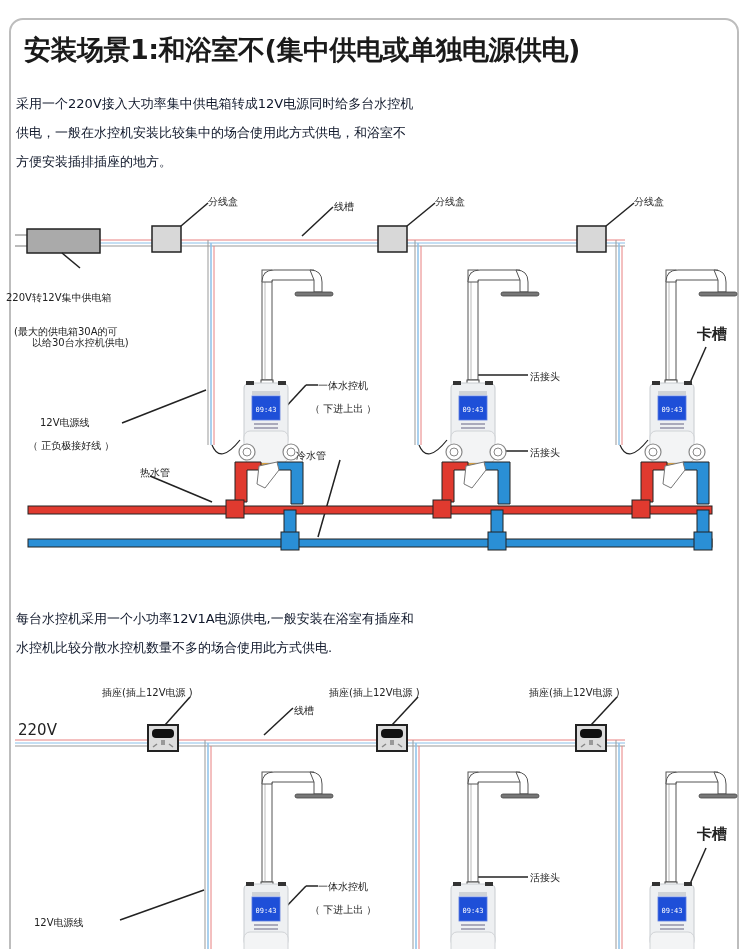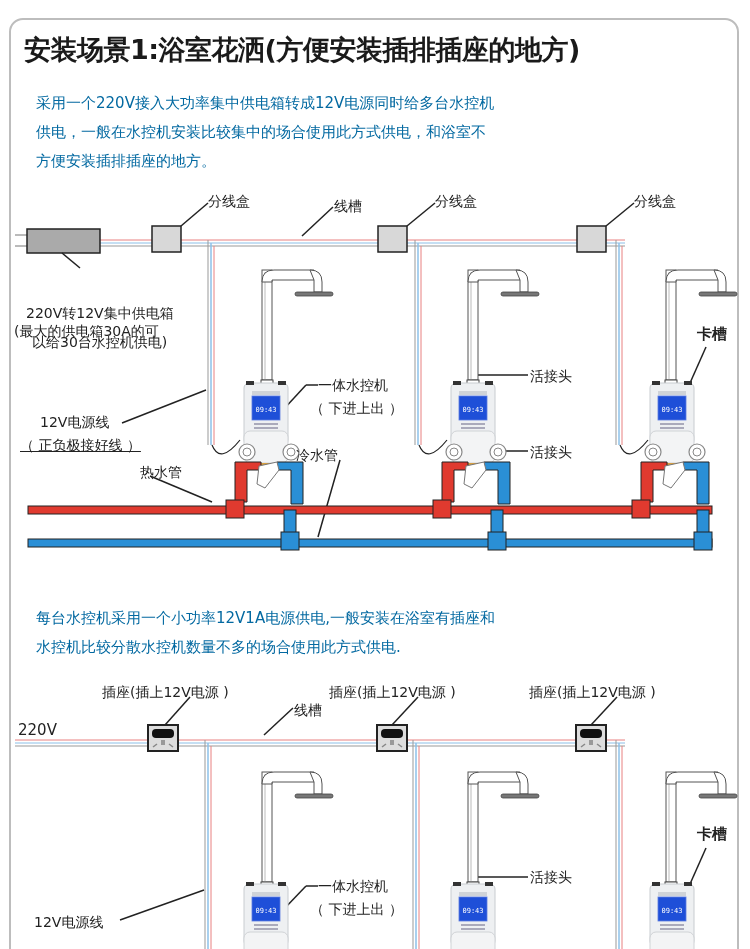--- a/index.html
+++ b/index.html
@@ -1,31 +1,31 @@
 <!DOCTYPE html>
 <html><head>
 <meta charset="utf-8">
 <style>
   html,body{margin:0;padding:0;background:#fff;}
   body{width:750px;height:949px;overflow:hidden;position:relative;font-family:"DejaVu Sans","Liberation Sans",sans-serif;color:#222;}
   .frame{position:absolute;left:9px;top:18px;width:730px;height:960px;border:2px solid #bdbdbd;border-radius:14px;box-sizing:border-box;}
   .title{position:absolute;left:24px;top:32px;font-size:27px;font-weight:bold;color:#1a1a1a;letter-spacing:-0.5px;white-space:nowrap;}
-  .para{position:absolute;left:36px;font-size:15px;line-height:29px;color:#0369a1;white-space:pre-line;}
+  .para{position:absolute;left:16px;font-size:13px;line-height:29px;color:#0f172a;white-space:pre-line;}
   .para1{top:89px;width:700px;}
   .para2{top:604px;width:700px;}
-  .lbl{position:absolute;font-size:14px;color:#222;white-space:nowrap;line-height:17px;}
+  .lbl{position:absolute;font-size:10px;color:#222;white-space:nowrap;line-height:17px;}
   .lbl.bold{font-weight:bold;font-size:15px;}
   svg.diagram{position:absolute;left:0;top:0;}
 </style>
 </head>
 <body>
 
 <div class="frame"></div>
 
-<div class="title">安装场景1:浴室花洒(方便安装插排插座的地方)</div>
+<div class="title">安装场景1:和浴室不(集中供电或单独电源供电)</div>
 <div class="para para1">采用一个220V接入大功率集中供电箱转成12V电源同时给多台水控机
 供电，一般在水控机安装比较集中的场合使用此方式供电，和浴室不
 方便安装插排插座的地方。</div>
 <div class="para para2">每台水控机采用一个小功率12V1A电源供电,一般安装在浴室有插座和
 水控机比较分散水控机数量不多的场合使用此方式供电.</div>
 
 <svg class="diagram" width="750" height="949" xmlns="http://www.w3.org/2000/svg">
   <defs>
     <g id="shower">
 
@@ -177,27 +177,27 @@
   <use href="#shower" x="666" y="772"></use>
   <use href="#controller" x="244" y="884"></use>
   <use href="#controller" x="451" y="884"></use>
   <use href="#controller" x="650" y="884"></use>
 </svg>
 
 <div class="lbl" style="left:208px;top:193px;">分线盒</div>
 <div class="lbl" style="left:334px;top:198px;">线槽</div>
 <div class="lbl" style="left:435px;top:193px;">分线盒</div>
 <div class="lbl" style="left:634px;top:193px;">分线盒</div>
-<div class="lbl" style="left:26px;top:289px;margin-top:16px;">220V转12V集中供电箱</div>
+<div class="lbl" style="left:6px;top:289px;">220V转12V集中供电箱</div>
 <div class="lbl" style="left:14px;top:323px;">(最大的供电箱30A的可</div>
 <div class="lbl" style="left:24px;top:334px;margin-left:8px;">以给30台水控机供电)</div>
 <div class="lbl" style="left:318px;top:377px;">一体水控机</div>
 <div class="lbl" style="left:310px;top:400px;">（ 下进上出 ）</div>
 <div class="lbl" style="left:40px;top:414px;">12V电源线</div>
-<div class="lbl" style="left:20px;top:437px;text-decoration:underline;">（ 正负极接好线 ）</div>
+<div class="lbl" style="left:28px;top:437px;">（ 正负极接好线 ）</div>
 <div class="lbl" style="left:140px;top:464px;">热水管</div>
 <div class="lbl" style="left:296px;top:447px;">冷水管</div>
 <div class="lbl" style="left:530px;top:368px;">活接头</div>
 <div class="lbl" style="left:530px;top:444px;">活接头</div>
 <div class="lbl bold" style="left:697px;top:326px;">卡槽</div>
 
 <div class="lbl" style="left:102px;top:684px;">插座(插上12V电源 )</div>
 <div class="lbl" style="left:329px;top:684px;">插座(插上12V电源 )</div>
 <div class="lbl" style="left:529px;top:684px;">插座(插上12V电源 )</div>
 <div class="lbl" style="left:18px;top:722px;font-size:15px;">220V</div>

